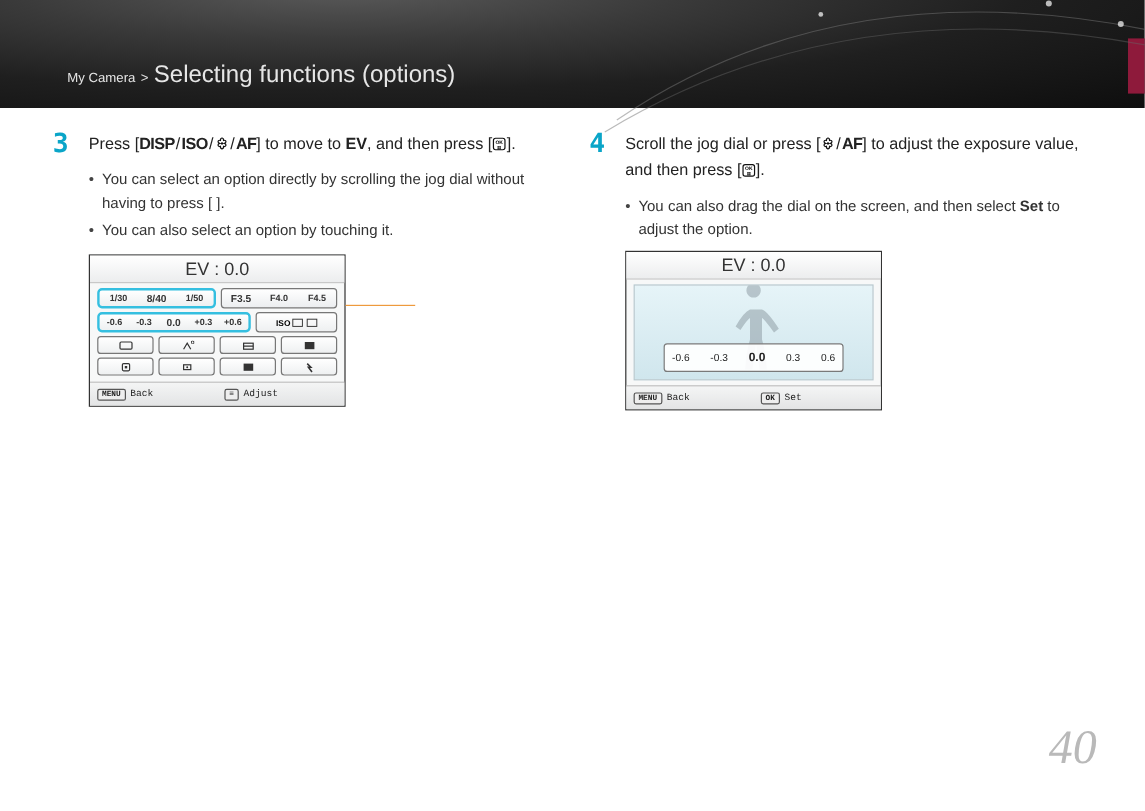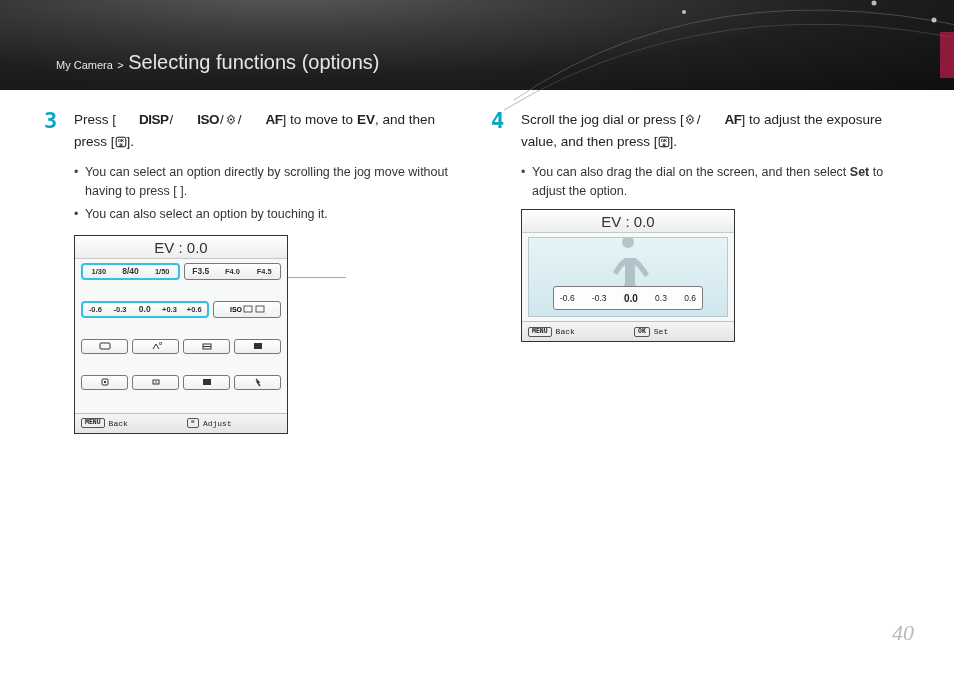--- a/index.html
+++ b/index.html
@@ -57,21 +57,21 @@
     font-size: 22px;
     line-height: 22px;
     min-width: 18px;
   }
   .stepbody { flex: 1; }
   .stepline {
     font-size: 13.5px;
     line-height: 1.5;
     color: #222;
   }
-  .inline-disp { font-weight: 800; font-family: Arial, sans-serif; letter-spacing: -0.5px; padding-left: 23px; }
+  .inline-disp { font-weight: 800; font-family: Arial, sans-serif; letter-spacing: -0.5px; }
   .sep { margin: 0 1px; }
   .icon-box { display: inline-block; vertical-align: -2px; }
   .bullets { margin: 6px 0 0 30px; }
   .bullets li {
     list-style: none;
     position: relative;
     font-size: 12.5px;
     line-height: 1.55;
     color: #333;
     padding-left: 11px;
@@ -93,21 +93,21 @@
   }
   .cam-title {
     text-align: center;
     font-size: 15px;
     padding: 3px 0 2px 0;
     color: #333;
     background: linear-gradient(#fff,#ecedee);
     border-bottom: 1px solid #c8c8c8;
   }
   .cam-body { padding: 4px 6px 2px 6px; }
-  .cam-row { display: flex; gap: 4px; margin-bottom: 21px; }
+  .cam-row { display: flex; gap: 4px; margin-bottom: 3px; }
   .cell {
     flex: 1;
     border: 1px solid #777;
     border-radius: 3px;
     background: linear-gradient(#fff,#eef0f1);
     height: 15px;
     display: flex; align-items: center; justify-content: center;
     font-size: 8px; font-weight: 600; color: #222;
   }
   .triplet { display: flex; flex: 1; gap: 0; }
@@ -165,21 +165,21 @@
     border-radius: 3px;
     display:flex; align-items:center;
   }
   .ev-scale { flex:1; display:flex; justify-content:space-between; padding:0 6px; }
   .ev-scale span { font-size: 8.5px; color:#222; }
   .ev-scale .zero { font-weight: 800; font-size: 10px; }
   .page-number {
     position: absolute; right: 40px; bottom: 30px;
     font-family: Georgia, "Times New Roman", serif;
     font-style: italic;
-    font-size: 22px;
+    font-size: 40px;
     color: #b9b9b9;
     margin-top: 12px;
   }
 </style>
 </head>
 <body>
 
 <div class="header">
   <div class="header-accent"></div>
   <svg class="header-curves" viewBox="0 0 480 180">
@@ -210,21 +210,21 @@
                 <circle cx="6" cy="5.5" r="1" fill="#111"></circle>
               </svg></span><span class="sep">/</span><span class="inline-disp">AF</span><span>] to move to </span><b>EV</b><span>, and then press [</span><span class="icon-box"><svg width="12" height="12" viewBox="0 0 12 12">
                 <rect x="1.2" y="1.2" width="9.6" height="9.6" rx="1.8" fill="none" stroke="#111" stroke-width="1"></rect>
                 <text x="6" y="6" font-size="4.2" font-weight="700" font-family="Arial" text-anchor="middle">OK</text>
                 <text x="6" y="10" font-size="3.8" font-family="Arial" text-anchor="middle">▦</text>
               </svg></span><span>].</span>
         </div>
       </div>
     </div>
     <ul class="bullets">
-      <li>You can select an option directly by scrolling the jog move without having to press [    ].</li>
+      <li>You can select an option directly by scrolling the jog dial without having to press [    ].</li>
       <li>You can also select an option by touching it.</li>
     </ul>
 
     <div class="fig-wrap">
       <div class="cam-screen">
         <div class="cam-title">EV : 0.0</div>
         <div class="cam-body">
           <div class="cam-row">
             <div class="cell cam-hl" style="border:none;padding:0;height:17px;">
               <div class="triplet" style="width:100%;height:100%;">

